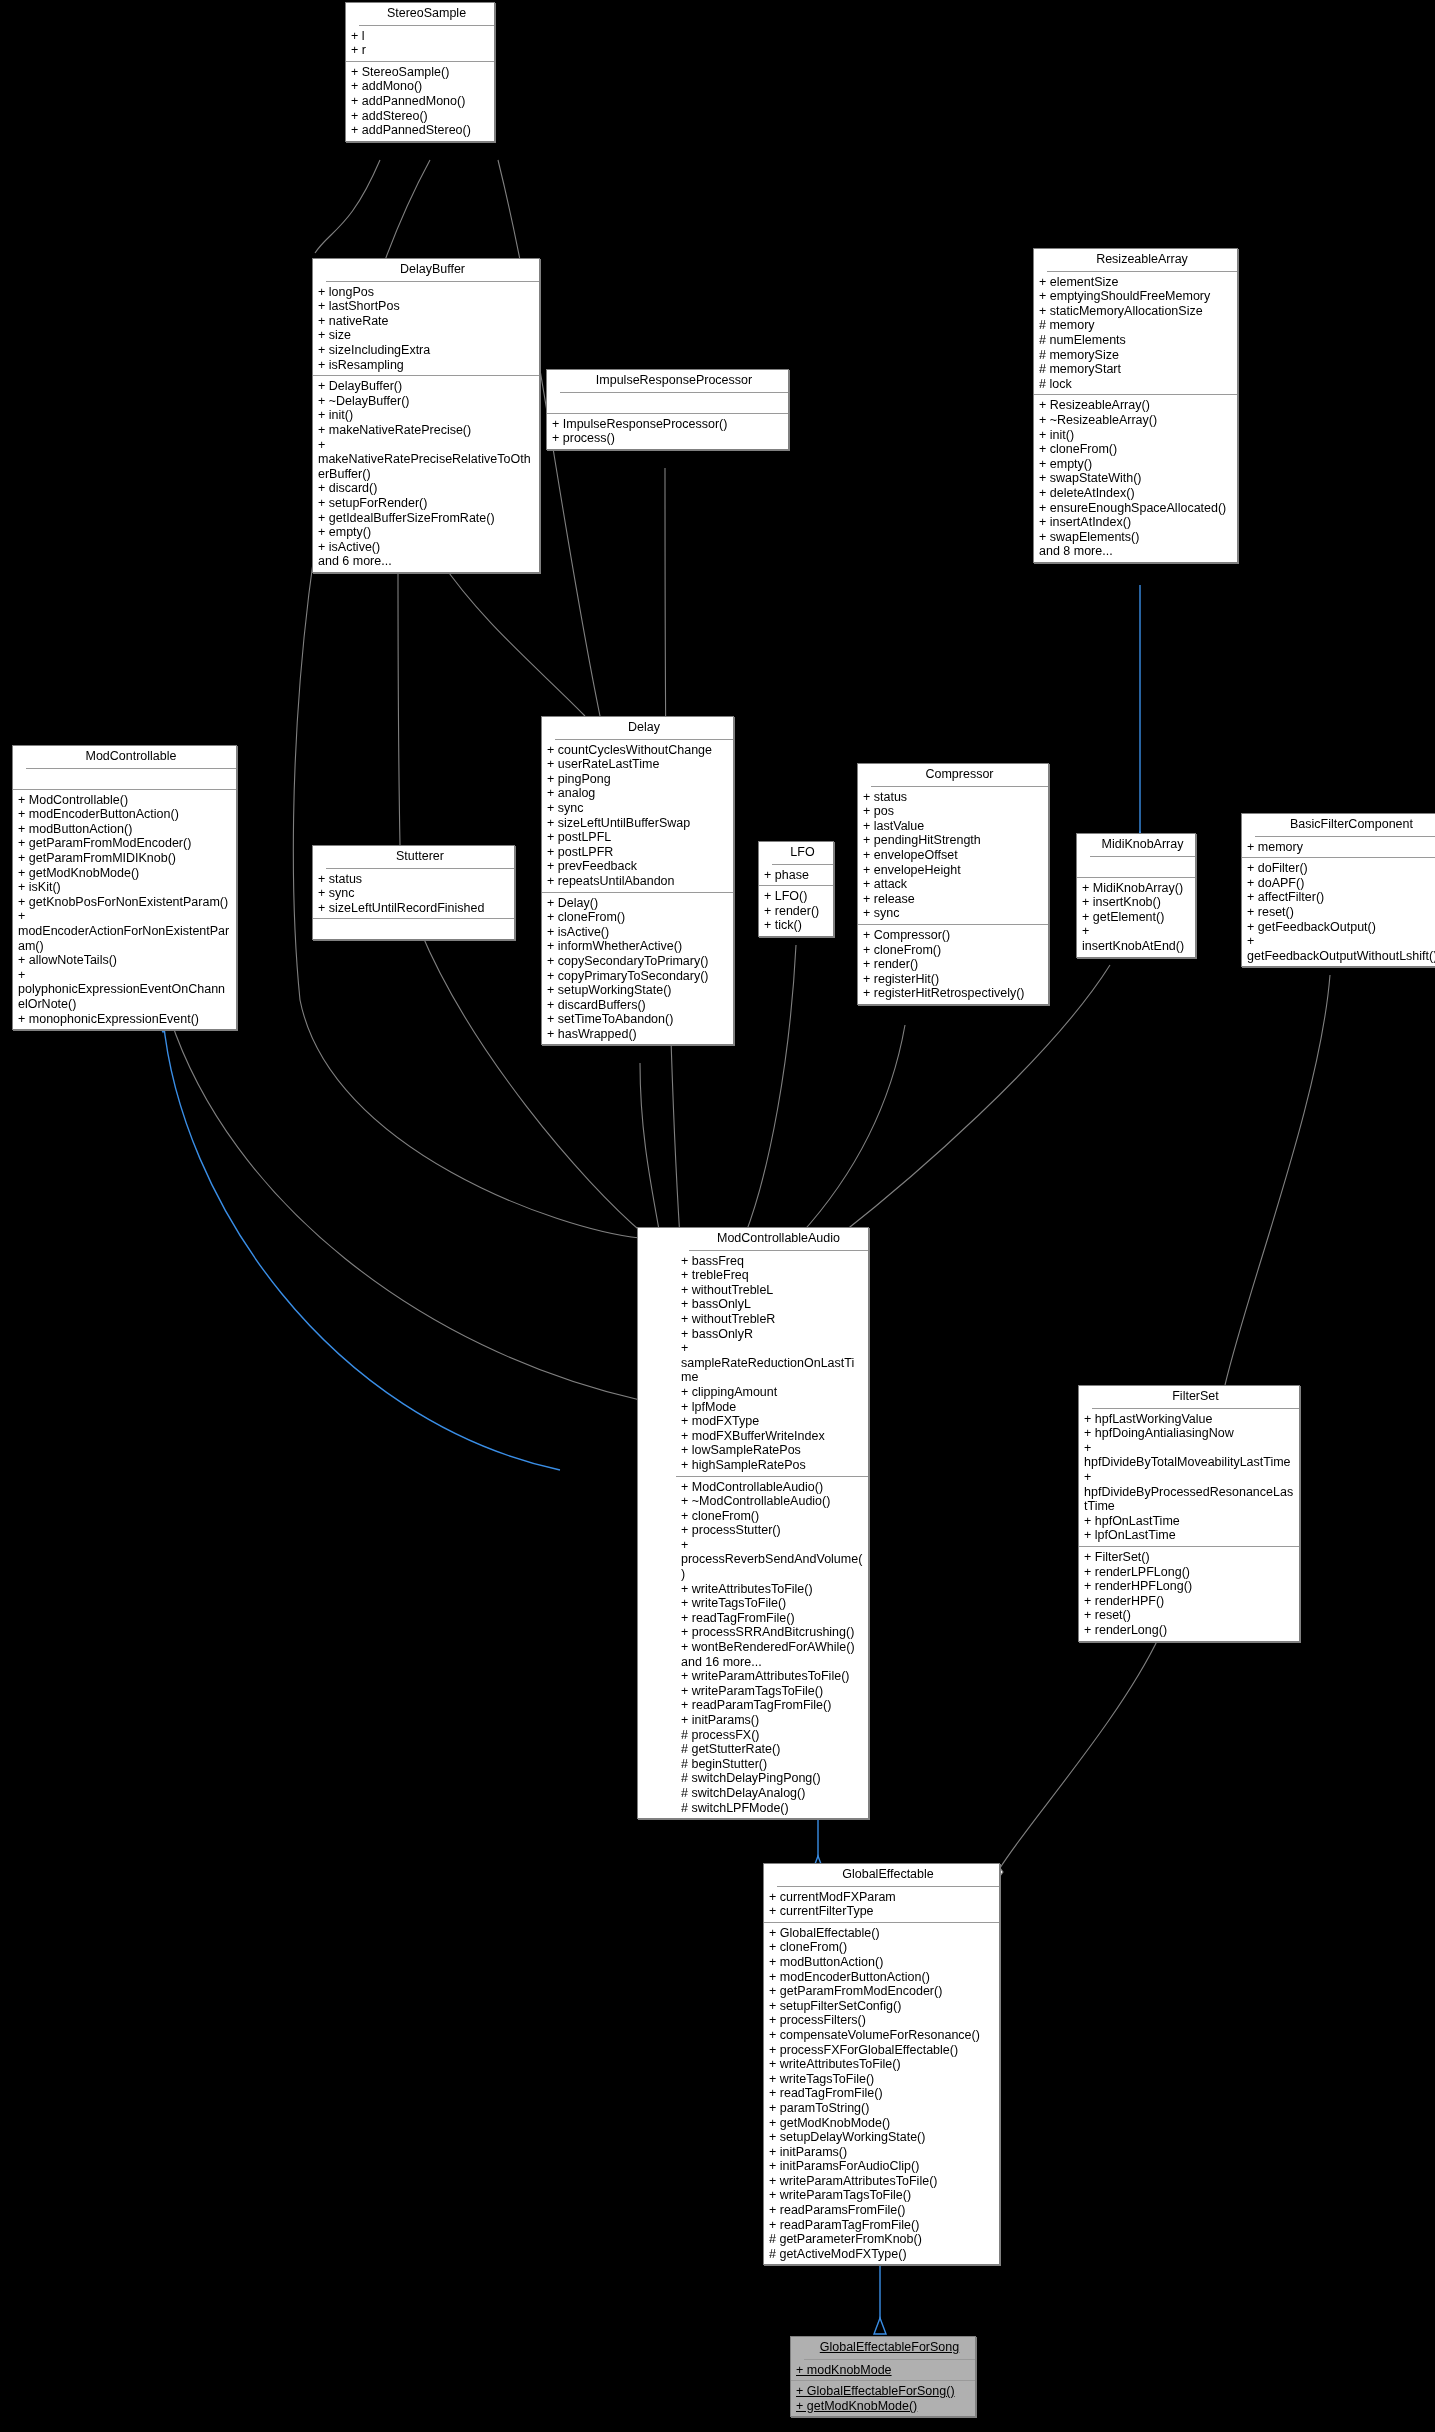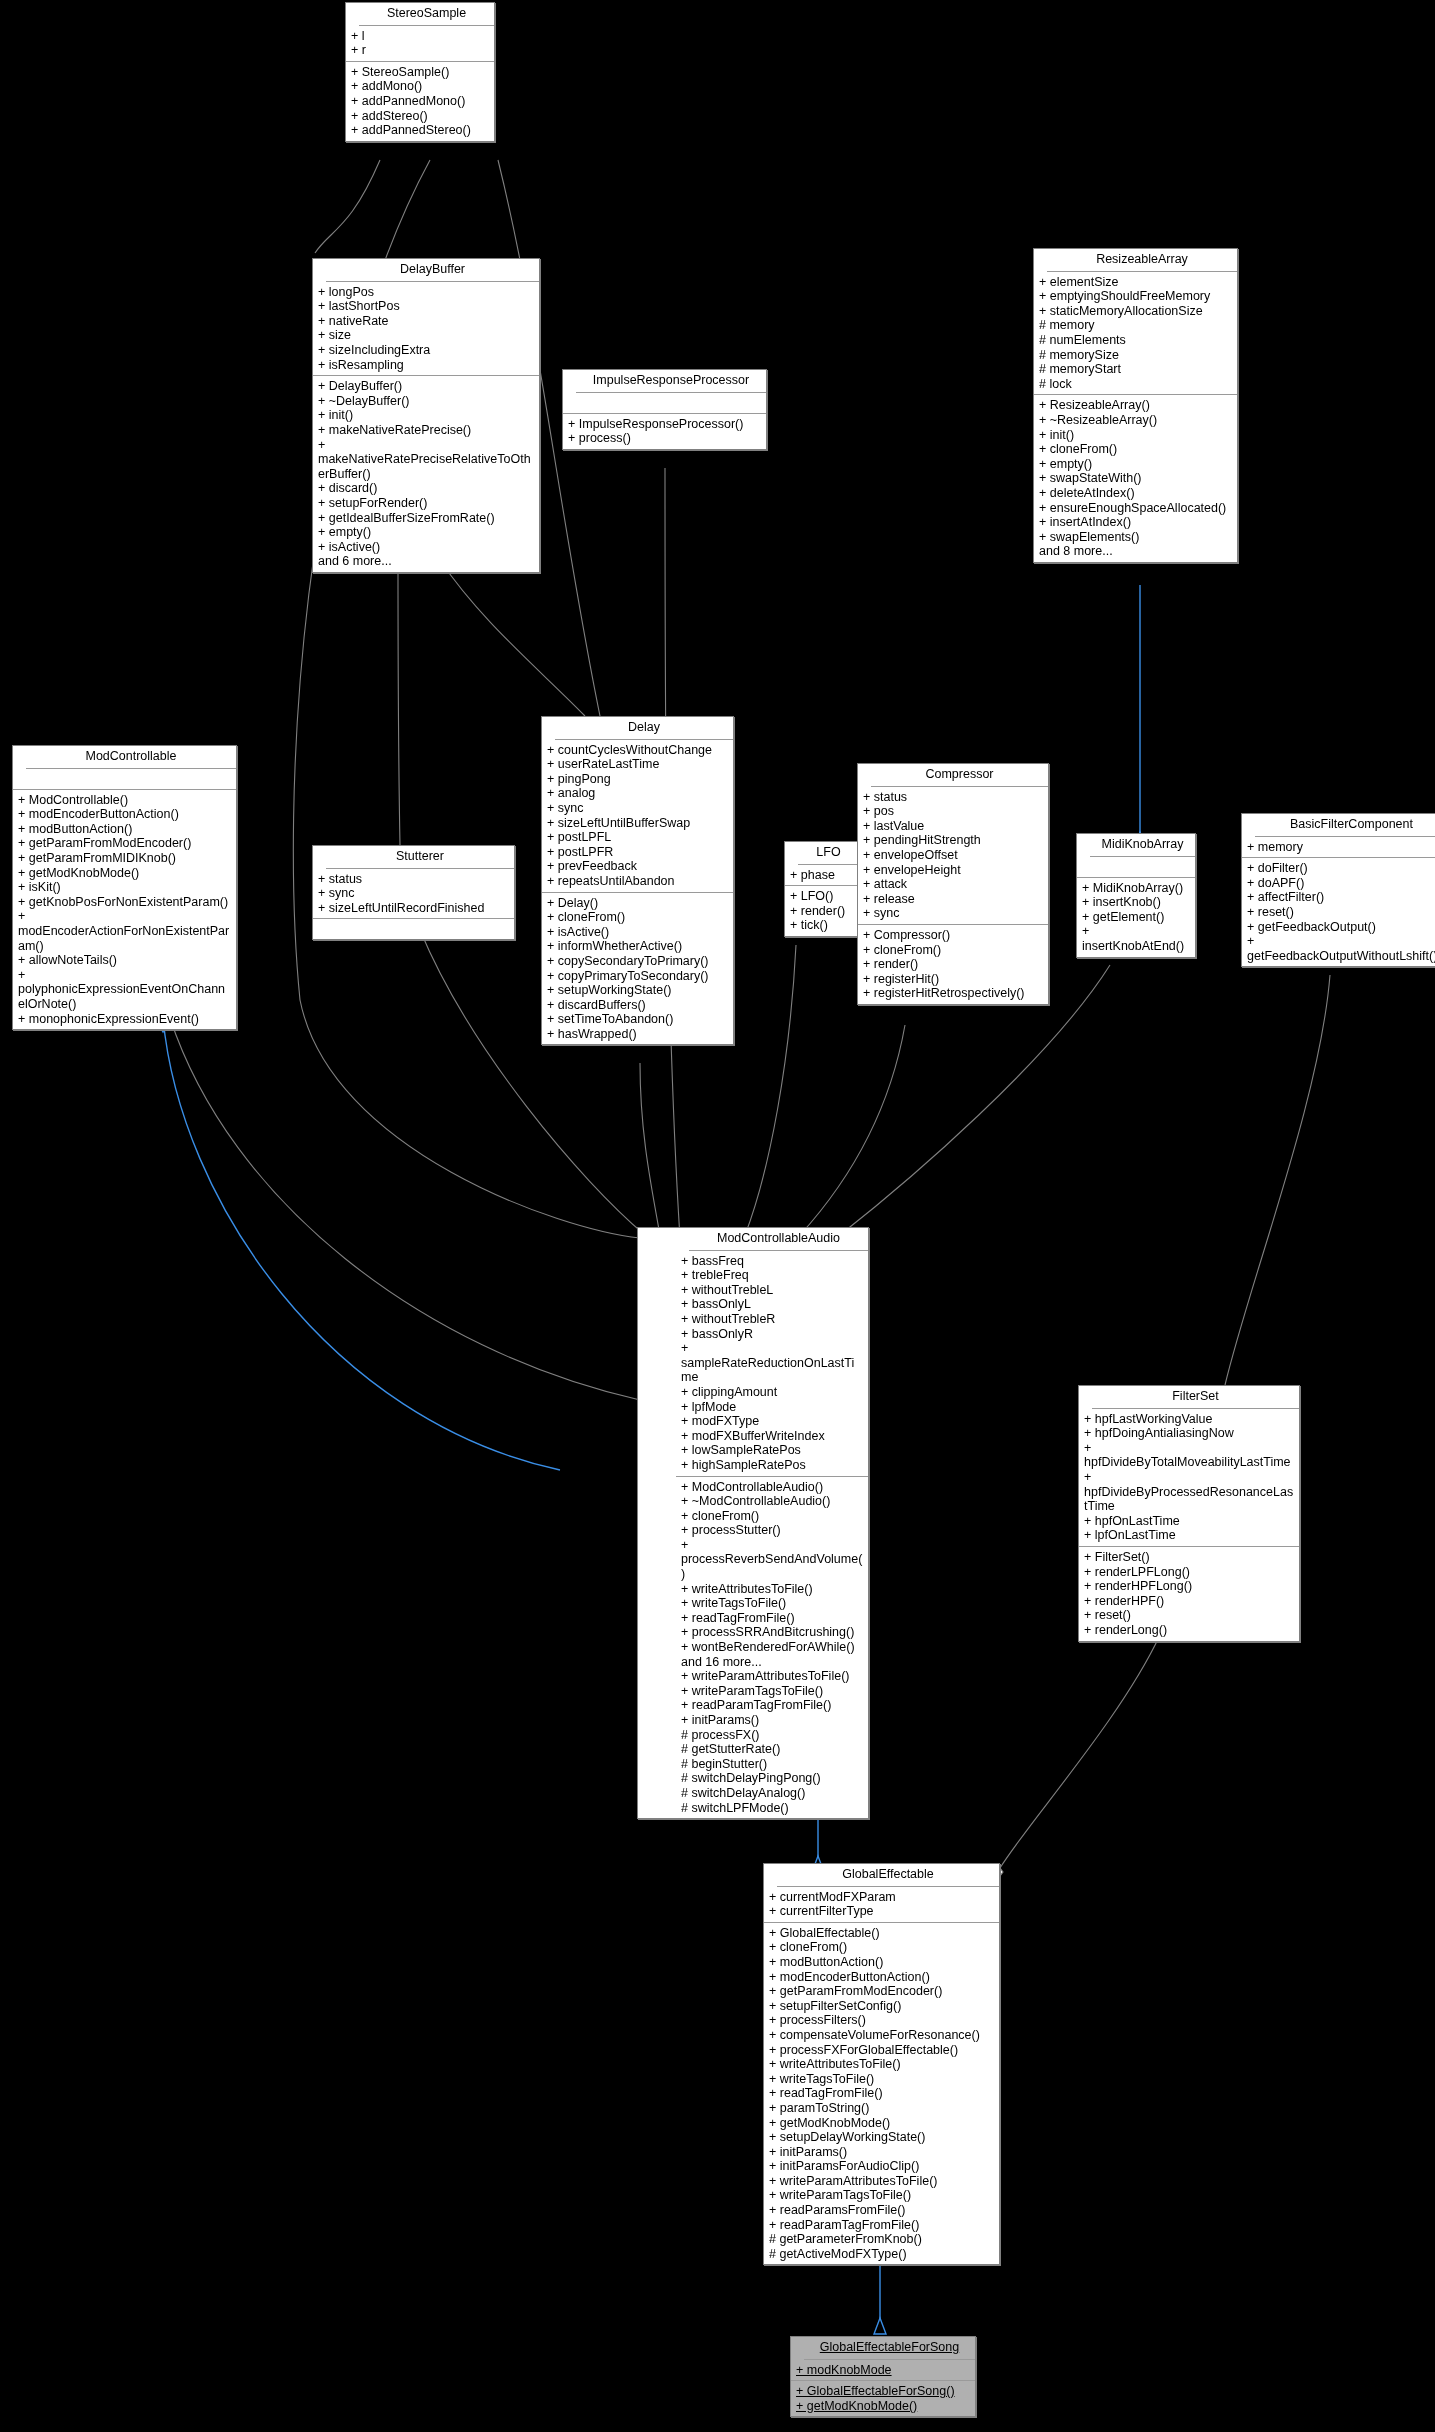--- a/index.html
+++ b/index.html
@@ -174,21 +174,21 @@
       <div class="row">+ makeNativeRatePreciseRelativeToOtherBuffer()</div>
       <div class="row">+ discard()</div>
       <div class="row">+ setupForRender()</div>
       <div class="row">+ getIdealBufferSizeFromRate()</div>
       <div class="row">+ empty()</div>
       <div class="row">+ isActive()</div>
       <div class="row">and 6 more...</div>
     </div>
   </div>
 
-  <div class="node" style="left:562px; top:369px; width:205px;">
+  <div class="node" style="left:546px; top:369px; width:243px;">
     <div class="title">ImpulseResponseProcessor</div>
     <div class="compart empty"></div>
     <div class="compart">
       <div class="row">+ ImpulseResponseProcessor()</div>
       <div class="row">+ process()</div>
     </div>
   </div>
 
   <div class="node" style="left:1033px; top:248px; width:205px;">
     <div class="title">ResizeableArray</div>
@@ -267,21 +267,21 @@
       <div class="row">+ informWhetherActive()</div>
       <div class="row">+ copySecondaryToPrimary()</div>
       <div class="row">+ copyPrimaryToSecondary()</div>
       <div class="row">+ setupWorkingState()</div>
       <div class="row">+ discardBuffers()</div>
       <div class="row">+ setTimeToAbandon()</div>
       <div class="row">+ hasWrapped()</div>
     </div>
   </div>
 
-  <div class="node" style="left:784px; top:841px; width:76px;">
+  <div class="node" style="left:758px; top:841px; width:76px;">
     <div class="title">LFO</div>
     <div class="compart">
       <div class="row">+ phase</div>
     </div>
     <div class="compart">
       <div class="row">+ LFO()</div>
       <div class="row">+ render()</div>
       <div class="row">+ tick()</div>
     </div>
   </div>

